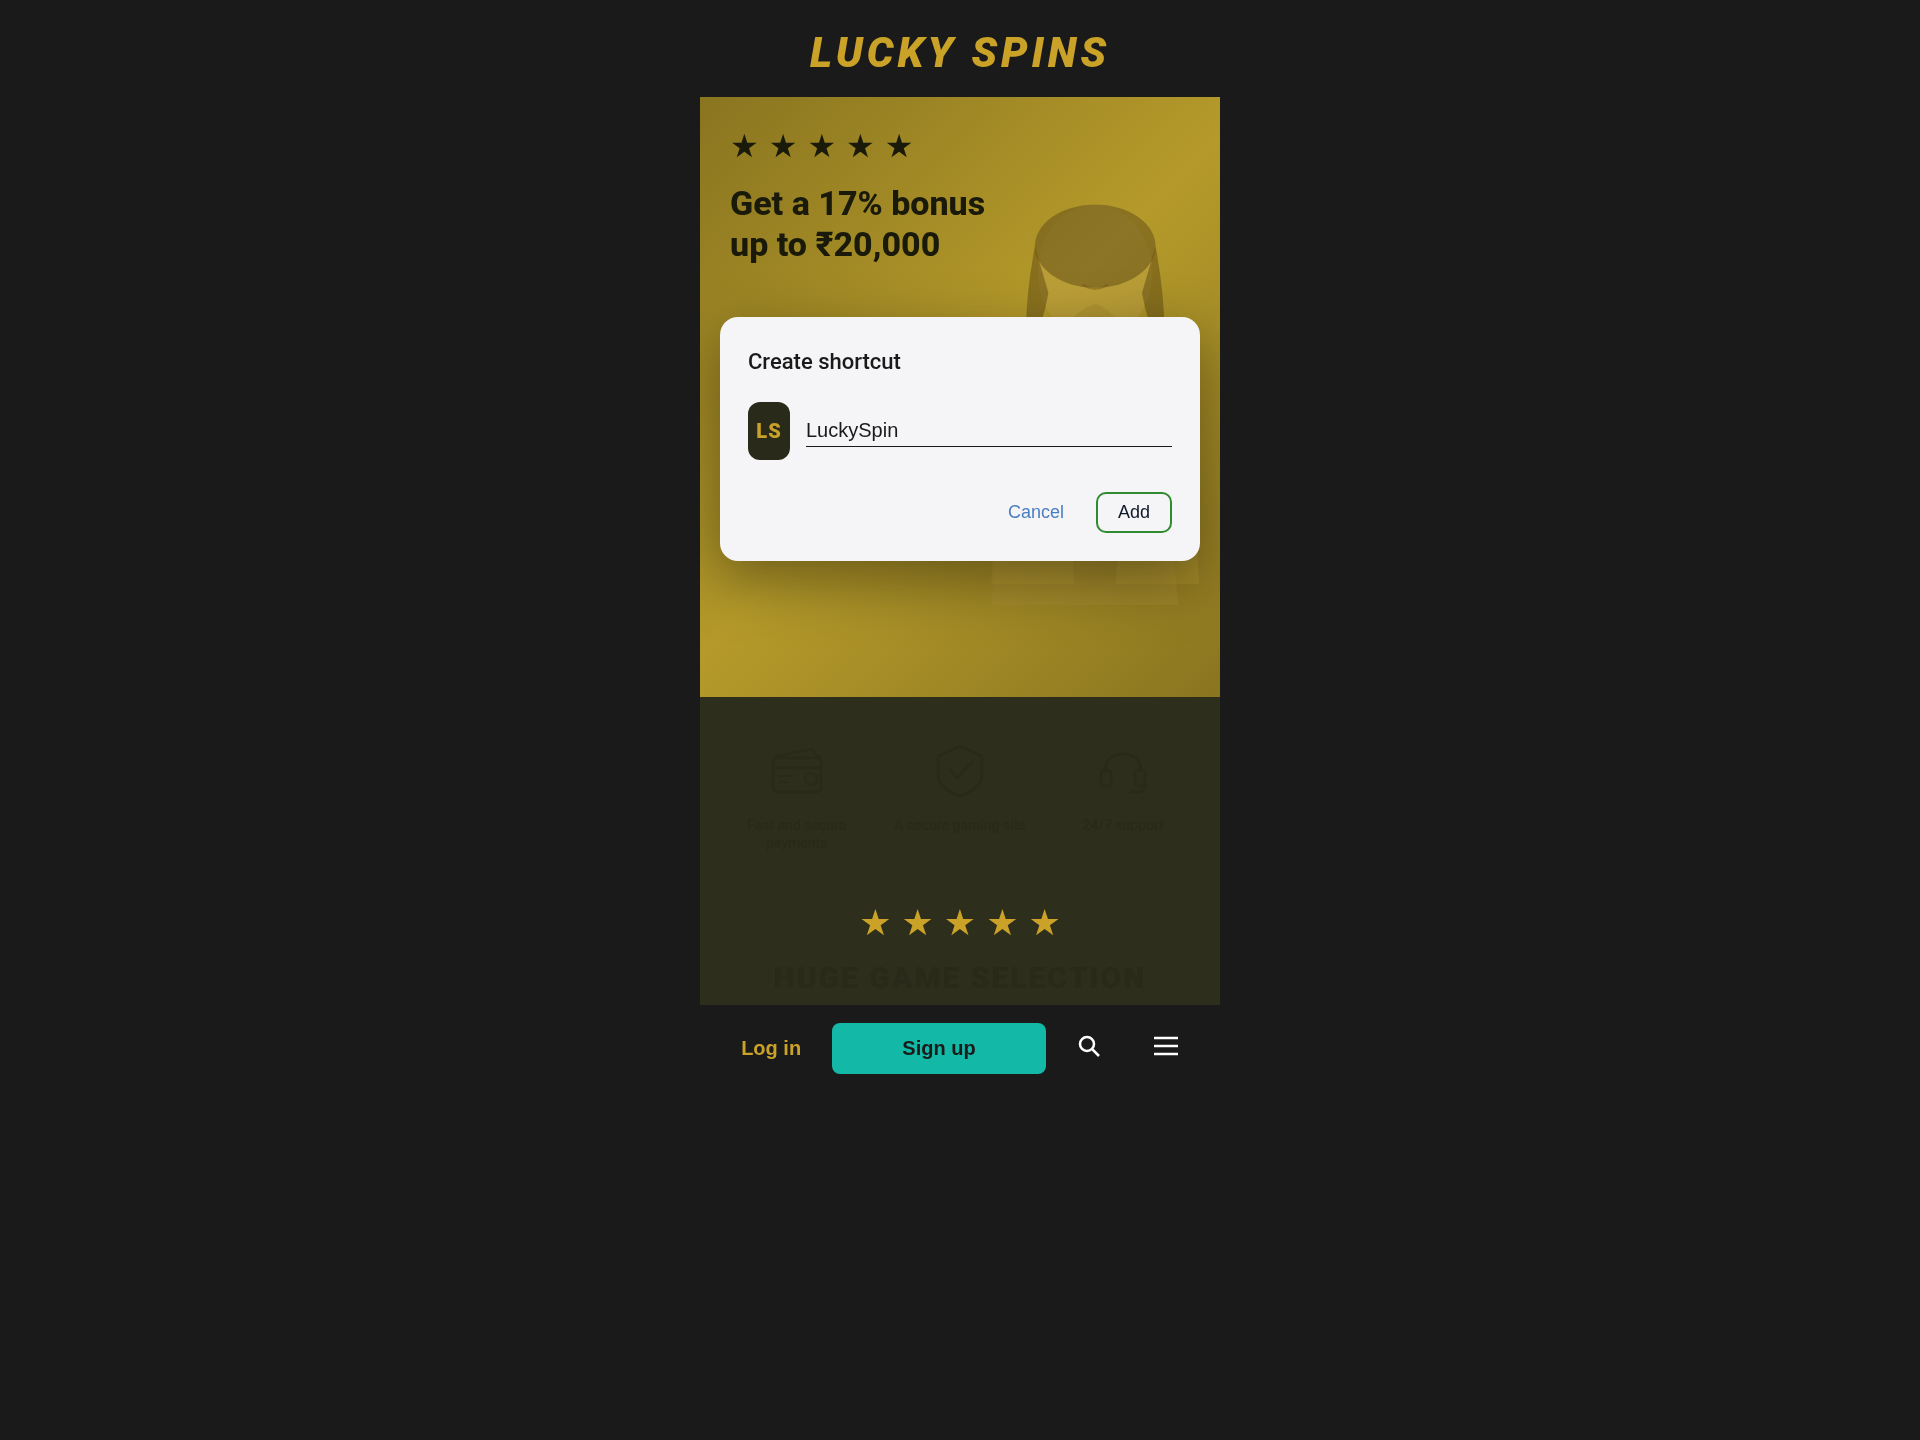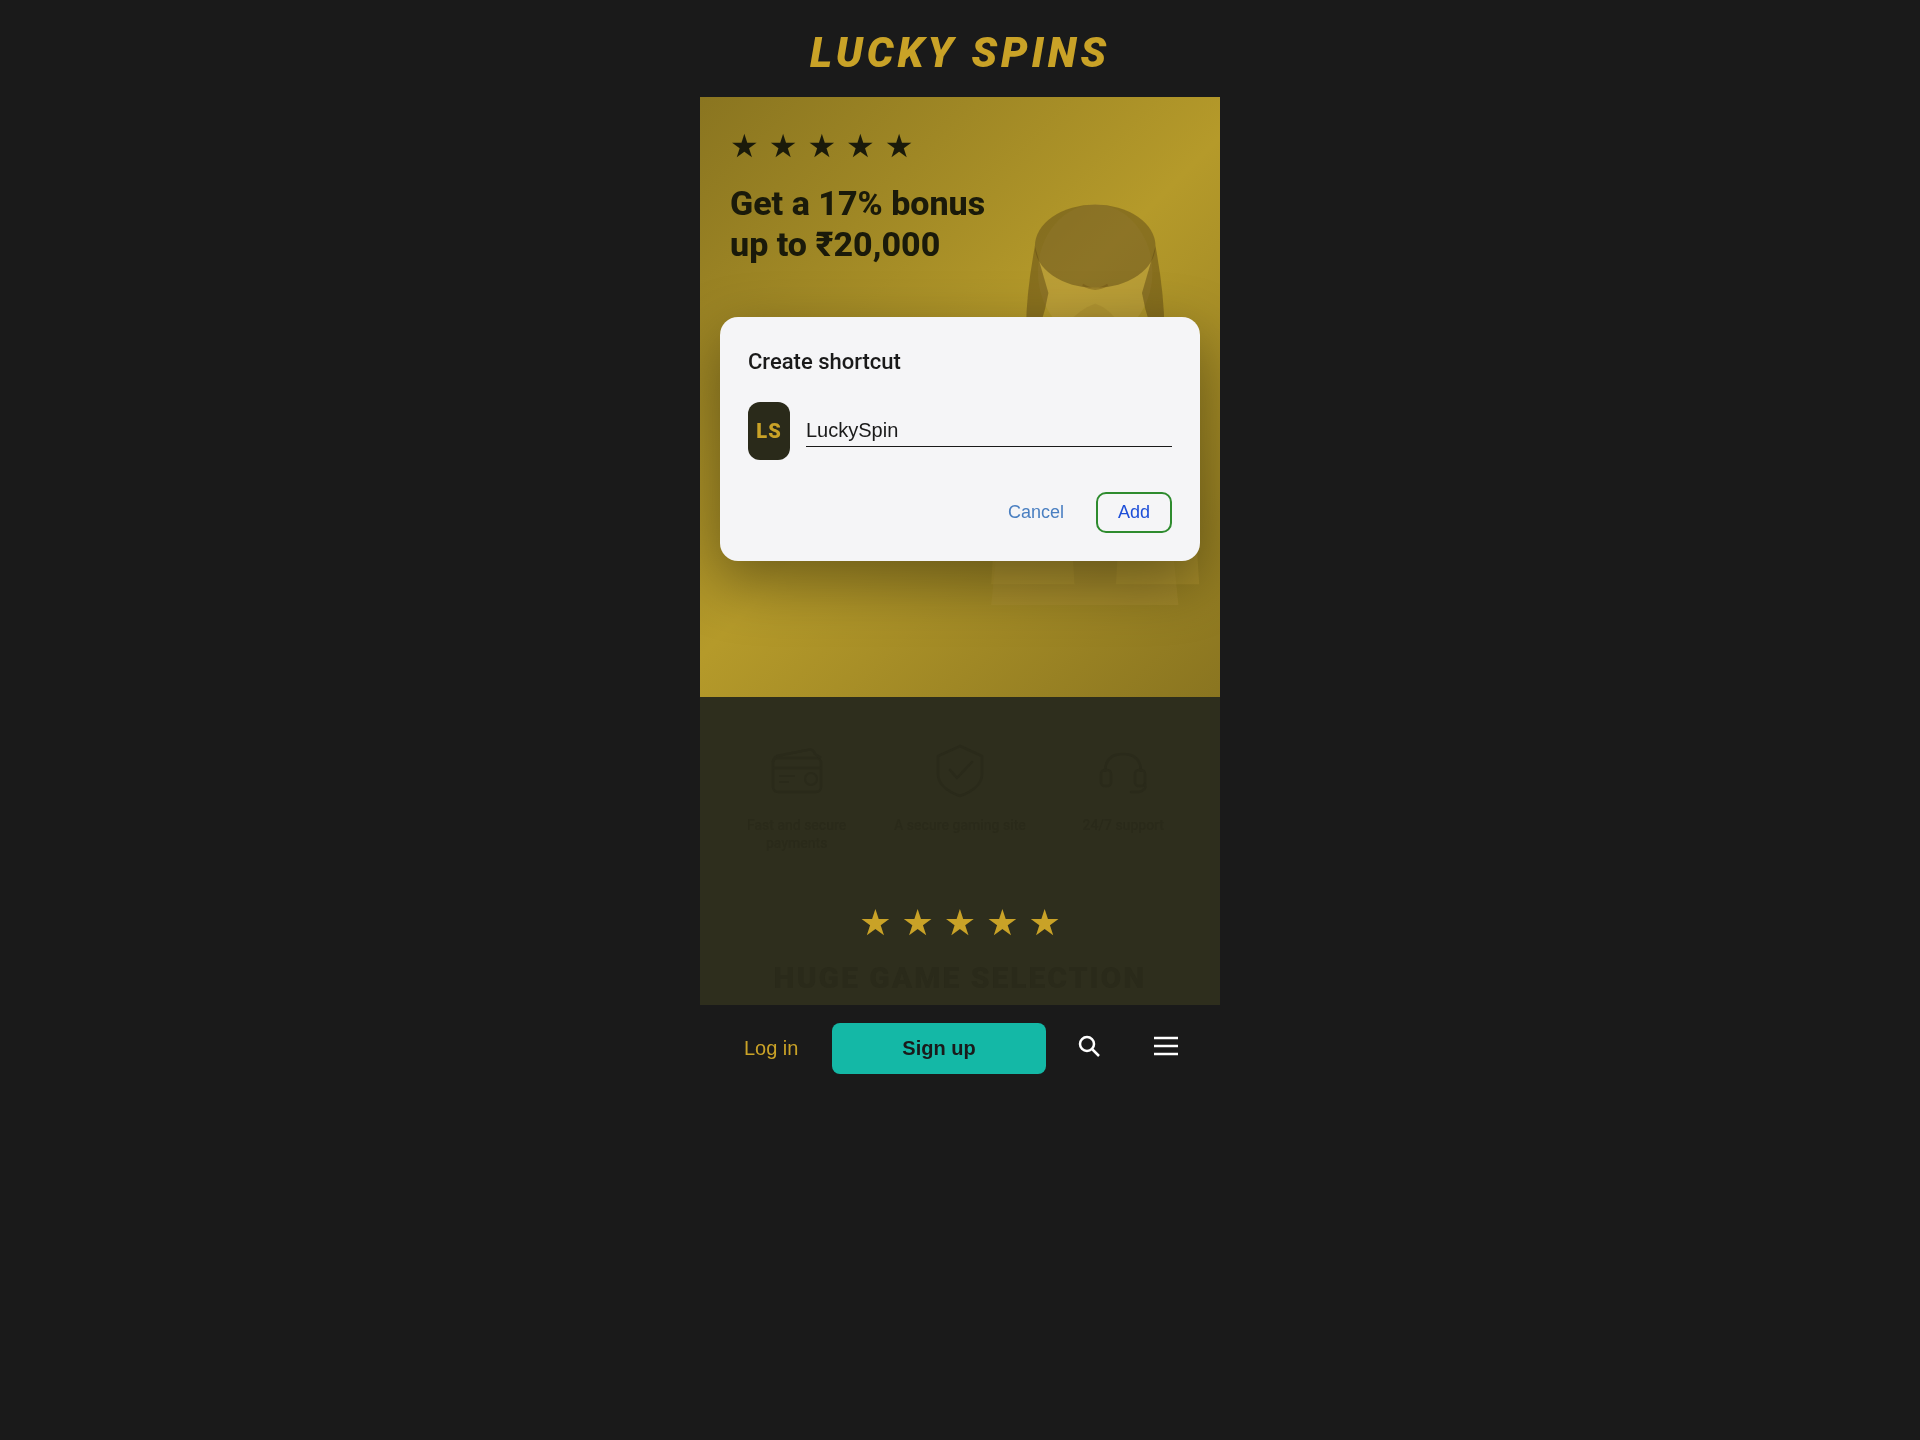--- a/index.html
+++ b/index.html
@@ -92,21 +92,21 @@
       color: #4a7fc1;
       background: none;
       border: none;
       cursor: pointer;
       font-weight: 500;
       padding: 8px 12px;
     }
 
     .btn-add {
       font-size: 18px;
-      color: #1d4ed8;
+      color: #0f172a;
       background: none;
       border: 2px solid #2e8b2e;
       border-radius: 10px;
       cursor: pointer;
       font-weight: 500;
       padding: 8px 20px;
     }
 
     
     .features-section {
@@ -188,21 +188,21 @@
       padding: 18px 20px;
       gap: 10px;
     }
 
     .nav-login {
       font-size: 20px;
       color: #c9a227;
       background: none;
       border: none;
       cursor: pointer;
-      font-weight: 400;
+      font-weight: 700;
       flex: 1;
       text-align: center;
     }
 
     .nav-signup {
       font-size: 20px;
       color: #1a1a1a;
       background: #14b8a6;
       border: none;
       border-radius: 8px;

